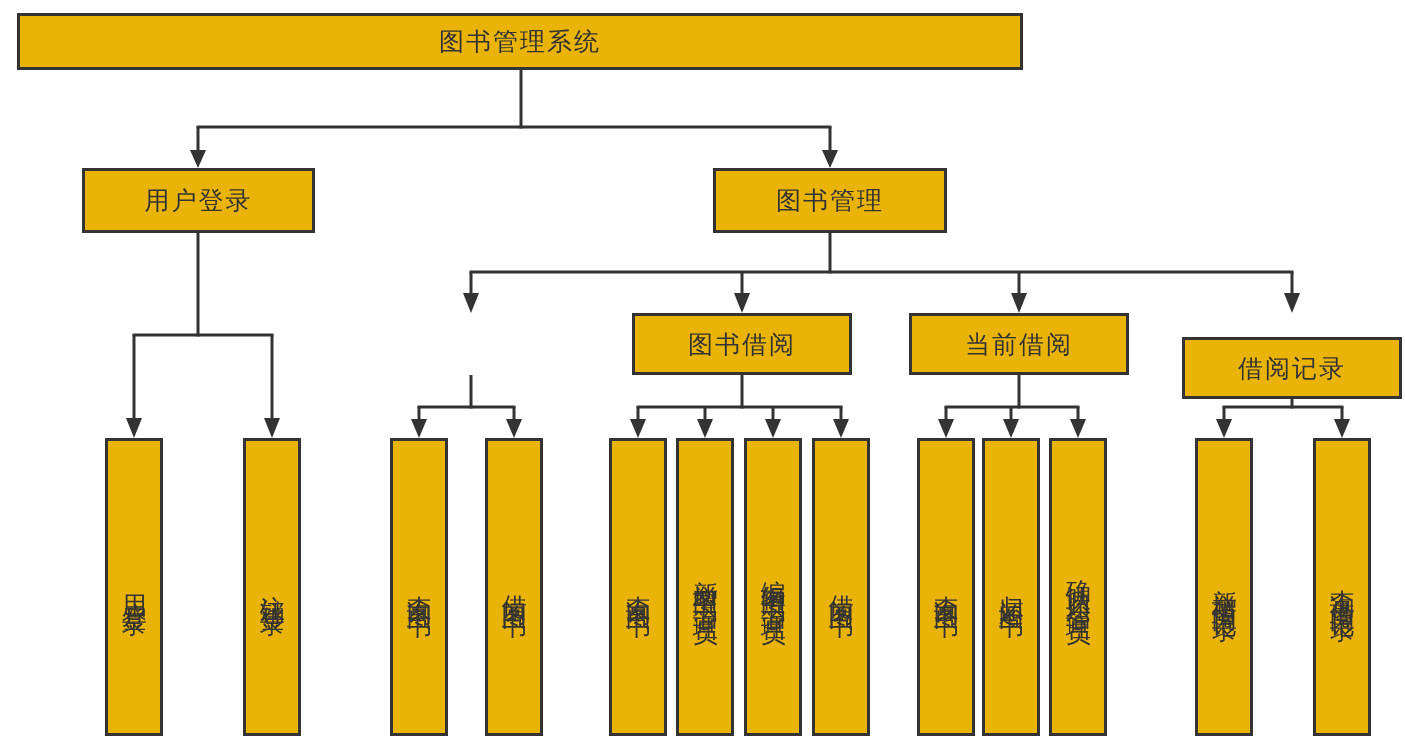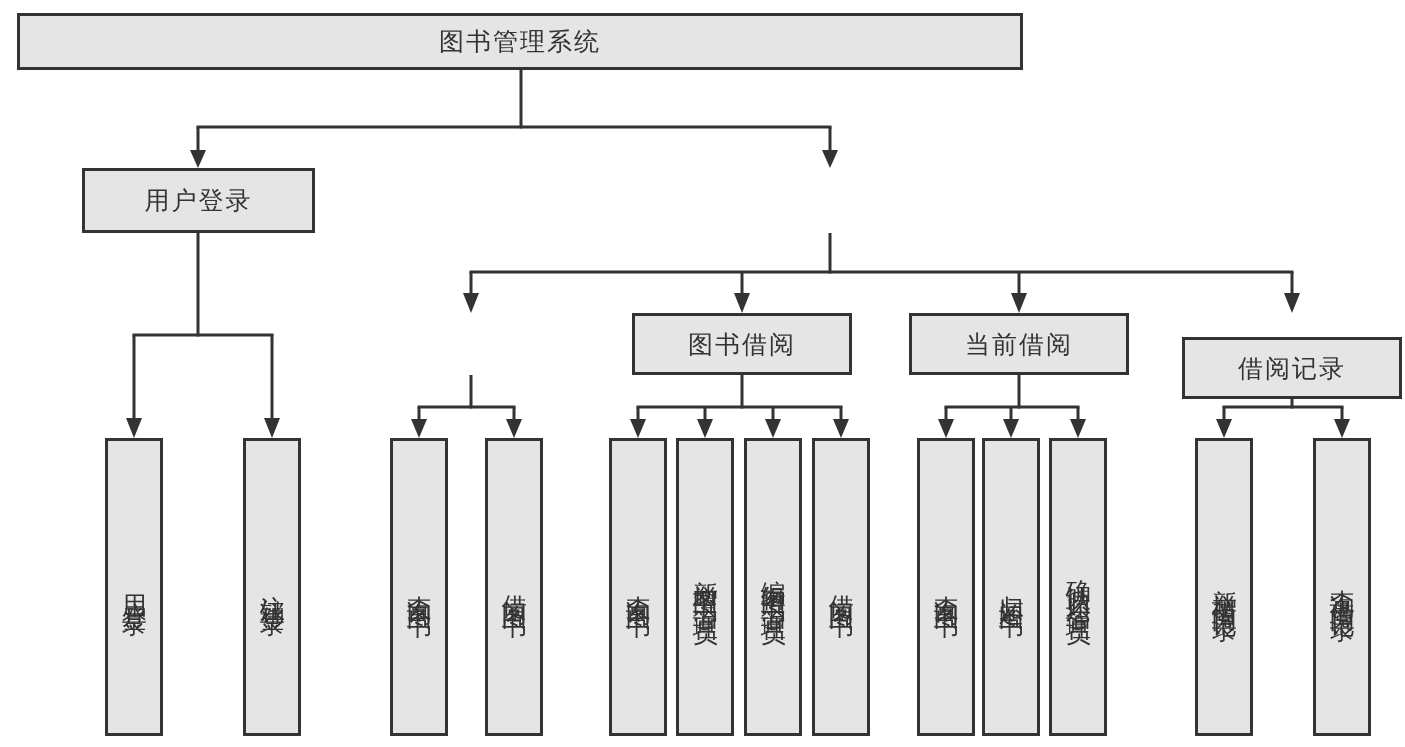--- a/index.html
+++ b/index.html
@@ -3,21 +3,21 @@
 <meta charset="utf-8">
 <style>
   * { margin:0; padding:0; box-sizing:border-box; }
   html,body { background:#ffffff; }
   .canvas {
     position:relative; width:1405px; height:747px; background:#ffffff;
     font-family:"Liberation Sans", sans-serif; color:#333333; overflow:hidden;
   }
   .connectors { position:absolute; left:0; top:0; z-index:1; }
   .node {
-    position:absolute; border:3px solid #333333; background:#e5e5e5;
+    position:absolute; border:3px solid #333333; background:#eab308;
     display:flex; align-items:center; justify-content:center; z-index:2;
   }
   .h-node .lbl { font-size:25px; letter-spacing:2px; white-space:nowrap; color:#333333; }
   .v-node .lbl {
     writing-mode:vertical-rl; text-orientation:mixed;
     font-size:25px; letter-spacing:6px; line-height:1.1; color:#333333; white-space:nowrap;
   }
   .watermark {
     position:absolute; right:8px; bottom:4px; z-index:5;
     font-size:21px; letter-spacing:1px; color:#c2c2c2; white-space:nowrap;
@@ -104,20 +104,23 @@
     </g>
   </svg>
 
   <div class="node h-node" style="left:17px; top:13px; width:1006px; height:57px;">
     <span class="lbl">图书管理系统</span>
   </div>
 
   <div class="node h-node" style="left:82px; top:168px; width:233px; height:65px;">
     <span class="lbl">用户登录</span>
   </div>
+  <div class="node h-node" style="left:713px; top:168px; width:234px; height:65px;">
+    <span class="lbl">图书管理</span>
+  </div>
 
   <div class="node h-node" style="left:632px; top:313px; width:220px; height:62px;">
     <span class="lbl">图书借阅</span>
   </div>
   <div class="node h-node" style="left:909px; top:313px; width:220px; height:62px;">
     <span class="lbl">当前借阅</span>
   </div>
   <div class="node h-node" style="left:1182px; top:313px; width:220px; height:62px;margin-top:24px;">
     <span class="lbl">借阅记录</span>
   </div>

